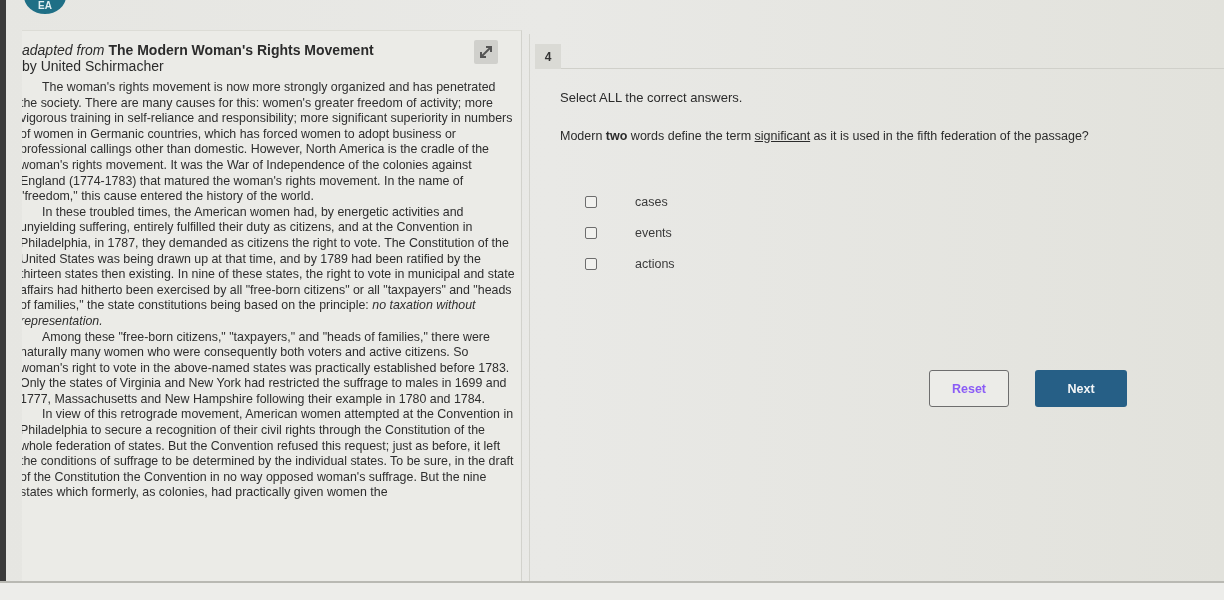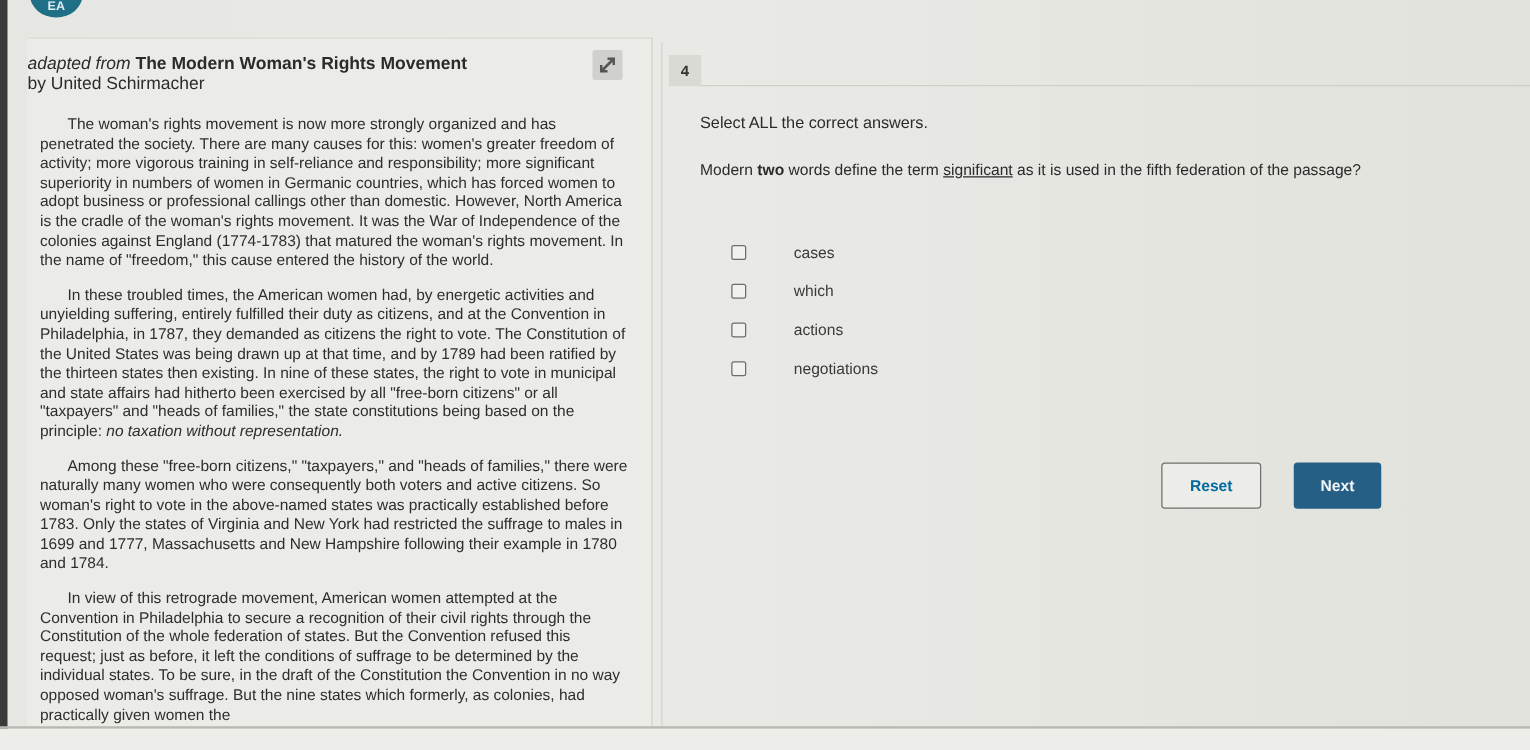--- a/index.html
+++ b/index.html
@@ -40,21 +40,21 @@
     .expand-btn {
       position: absolute; left: 452px; top: 9px; width: 24px; height: 24px;
       background: #d0d0cc; border-radius: 2px;
       display: flex; align-items: center; justify-content: center;
     }
     .passage-body {
       font-size: 12.4px; line-height: 15.6px;
       padding: 6px 6px 0 0; margin-left: -2px;
       color: #2e2e2e;
     }
-    .passage-body p { margin: 12px; text-indent: 22px; }
+    .passage-body p { margin: 0; text-indent: 22px; }
     .passage-body i { font-style: italic; }
     .bottom-rule {
       position: absolute; left: 0; top: 581px; width: 1224px; height: 2px;
       background: #b9b9b3;
     }
     .footer-strip {
       position: absolute; left: 0; top: 583px; width: 1224px; height: 17px;
       background: #ededea;
     }
     .question-number {
@@ -80,25 +80,25 @@
     .choice {
       display: flex; align-items: center; height: 31px;
     }
     .checkbox {
       width: 10px; height: 10px; border: 1.4px solid #6d6d6d; border-radius: 2px; background: #f1f1ee;
     }
     .choice-label { margin-left: 38px; font-size: 12.5px; color: #3a3a3a; }
     .reset-btn {
       position: absolute; left: 929px; top: 370px; width: 80px; height: 37px;
       border: 1.5px solid #6e6e6e; border-radius: 3px; background: #ecece8;
-      font-weight: bold; font-size: 12.5px; color: #0369a1;
+      font-weight: bold; font-size: 12.5px; color: #8b5cf6;
       display: flex; align-items: center; justify-content: center; box-sizing: border-box;
     }
     .next-btn {
-      position: absolute; left: 1035px; top: 370px; width: 70px; height: 37px;
+      position: absolute; left: 1035px; top: 370px; width: 92px; height: 37px;
       border-radius: 3px; background: #265f86;
       font-weight: bold; font-size: 12.5px; color: #f2f5f7;
       display: flex; align-items: center; justify-content: center;
     }
   </style>
 </head>
 <body>
 
 <div class="screen">
   <div class="left-edge"></div>
@@ -137,29 +137,25 @@
     <span>Modern </span><b>two</b><span> words define the term </span><u>significant</u><span> as it is used in the fifth federation of the passage?</span>
   </div>
 
   <div class="choices">
     <div class="choice">
       <div class="checkbox"></div>
       <span class="choice-label">cases</span>
     </div>
     <div class="choice">
       <div class="checkbox"></div>
-      <span class="choice-label">which</span>
+      <span class="choice-label">events</span>
     </div>
     <div class="choice">
       <div class="checkbox"></div>
       <span class="choice-label">actions</span>
-    </div>
-    <div class="choice">
-      <div class="checkbox"></div>
-      <span class="choice-label">negotiations</span>
     </div>
   </div>
 
   <div class="reset-btn">Reset</div>
   <div class="next-btn">Next</div>
 
   <div class="bottom-rule"></div>
   <div class="footer-strip"></div>
 </div>
 

